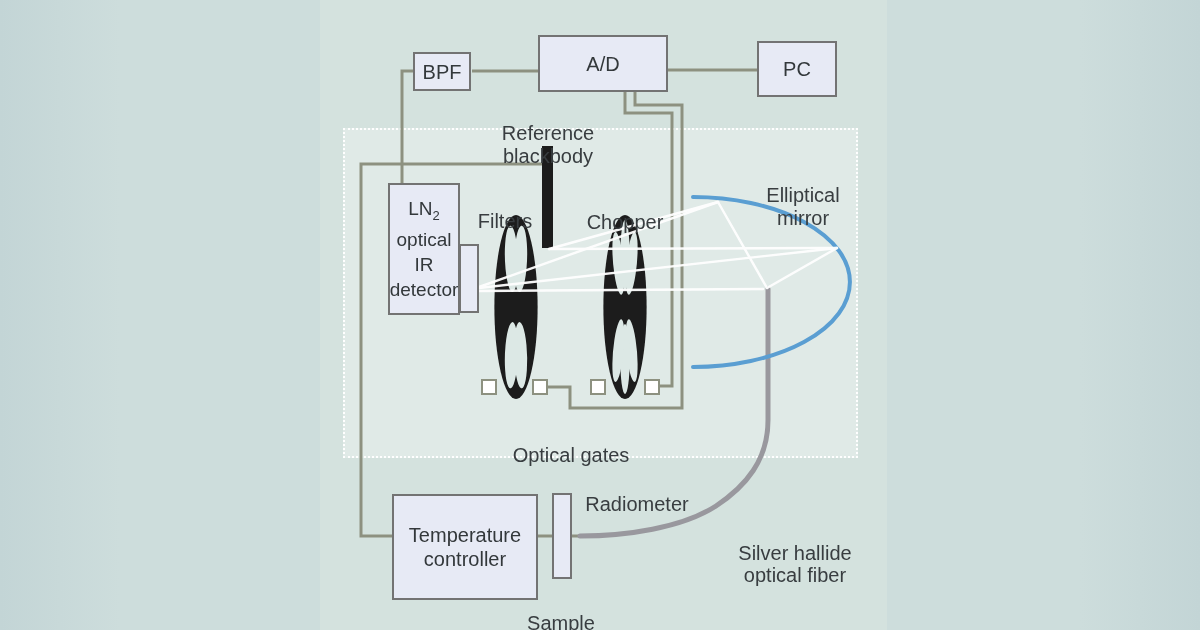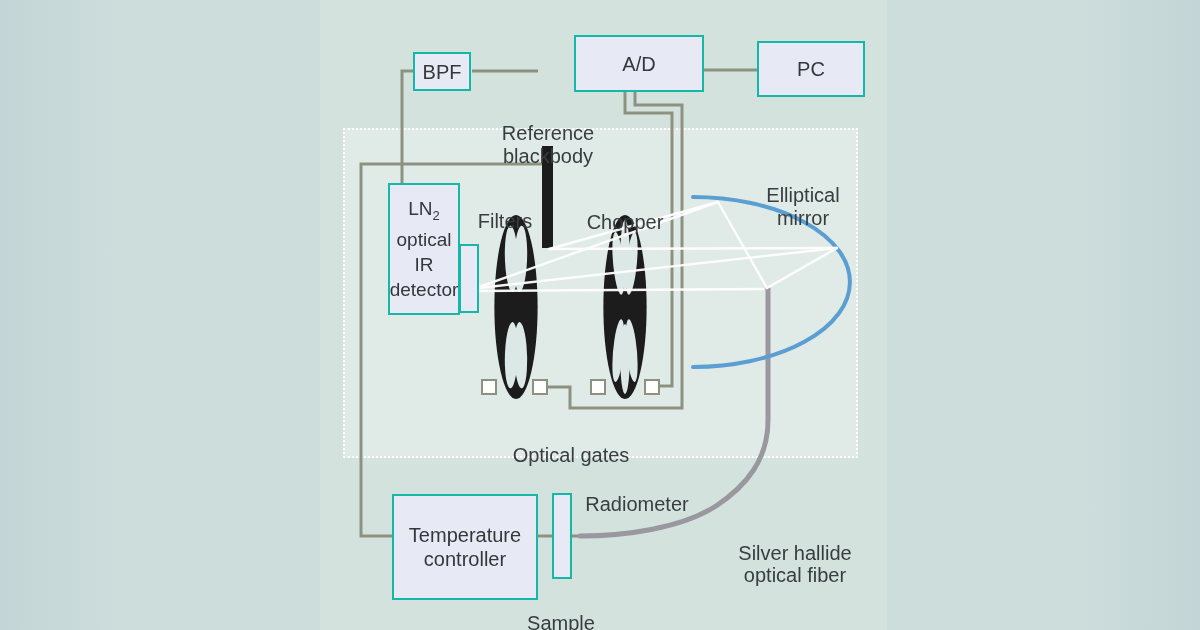--- a/index.html
+++ b/index.html
@@ -15,21 +15,21 @@
   }
   .radiometer-box{
     position:absolute;left:343px;top:128px;width:515px;height:330px;
     border:2px dotted #ffffff;
     background:rgba(255,255,255,0.28);
     box-sizing:border-box;
   }
   svg.diagram{position:absolute;left:0;top:0;}
   .node{
     position:absolute;box-sizing:border-box;
-    background:#e7eaf5;border:2px solid #14b8a6;
+    background:#e7eaf5;border:2px solid #737373;
     color:#33383b;font-size:20px;line-height:1.2;
     display:flex;align-items:center;justify-content:center;
     text-align:center;
   }
   .lbl{
     position:absolute;color:#383d40;font-size:20px;line-height:23px;
     text-align:center;white-space:nowrap;margin-top:28px;
   }
   .lbl .ln{display:block;}
   sub{font-size:13px;}
@@ -109,25 +109,25 @@
       <rect x="533" y="380" width="14" height="14"></rect>
       <rect x="591" y="380" width="14" height="14"></rect>
       <rect x="645" y="380" width="14" height="14"></rect>
     </g>
   </svg>
 
   <div class="node" style="left:413px;top:52px;width:58px;height:39px;">
     <span>BPF</span>
   </div>
 
-  <div class="node" style="left:538px;top:35px;width:130px;height:57px;margin-left:36px;">
+  <div class="node" style="left:538px;top:35px;width:130px;height:57px;">
     <span>A/D</span>
   </div>
 
-  <div class="node" style="left:757px;top:41px;width:108px;height:56px;">
+  <div class="node" style="left:757px;top:41px;width:80px;height:56px;">
     <span>PC</span>
   </div>
 
   <div class="node" style="left:388px;top:183px;width:72px;height:132px;font-size:19px;line-height:25px;">
     <span>
       <span>LN</span><sub>2</sub><br>
       <span>optical</span><br>
       <span>IR</span><br>
       <span>detector</span>
     </span>

